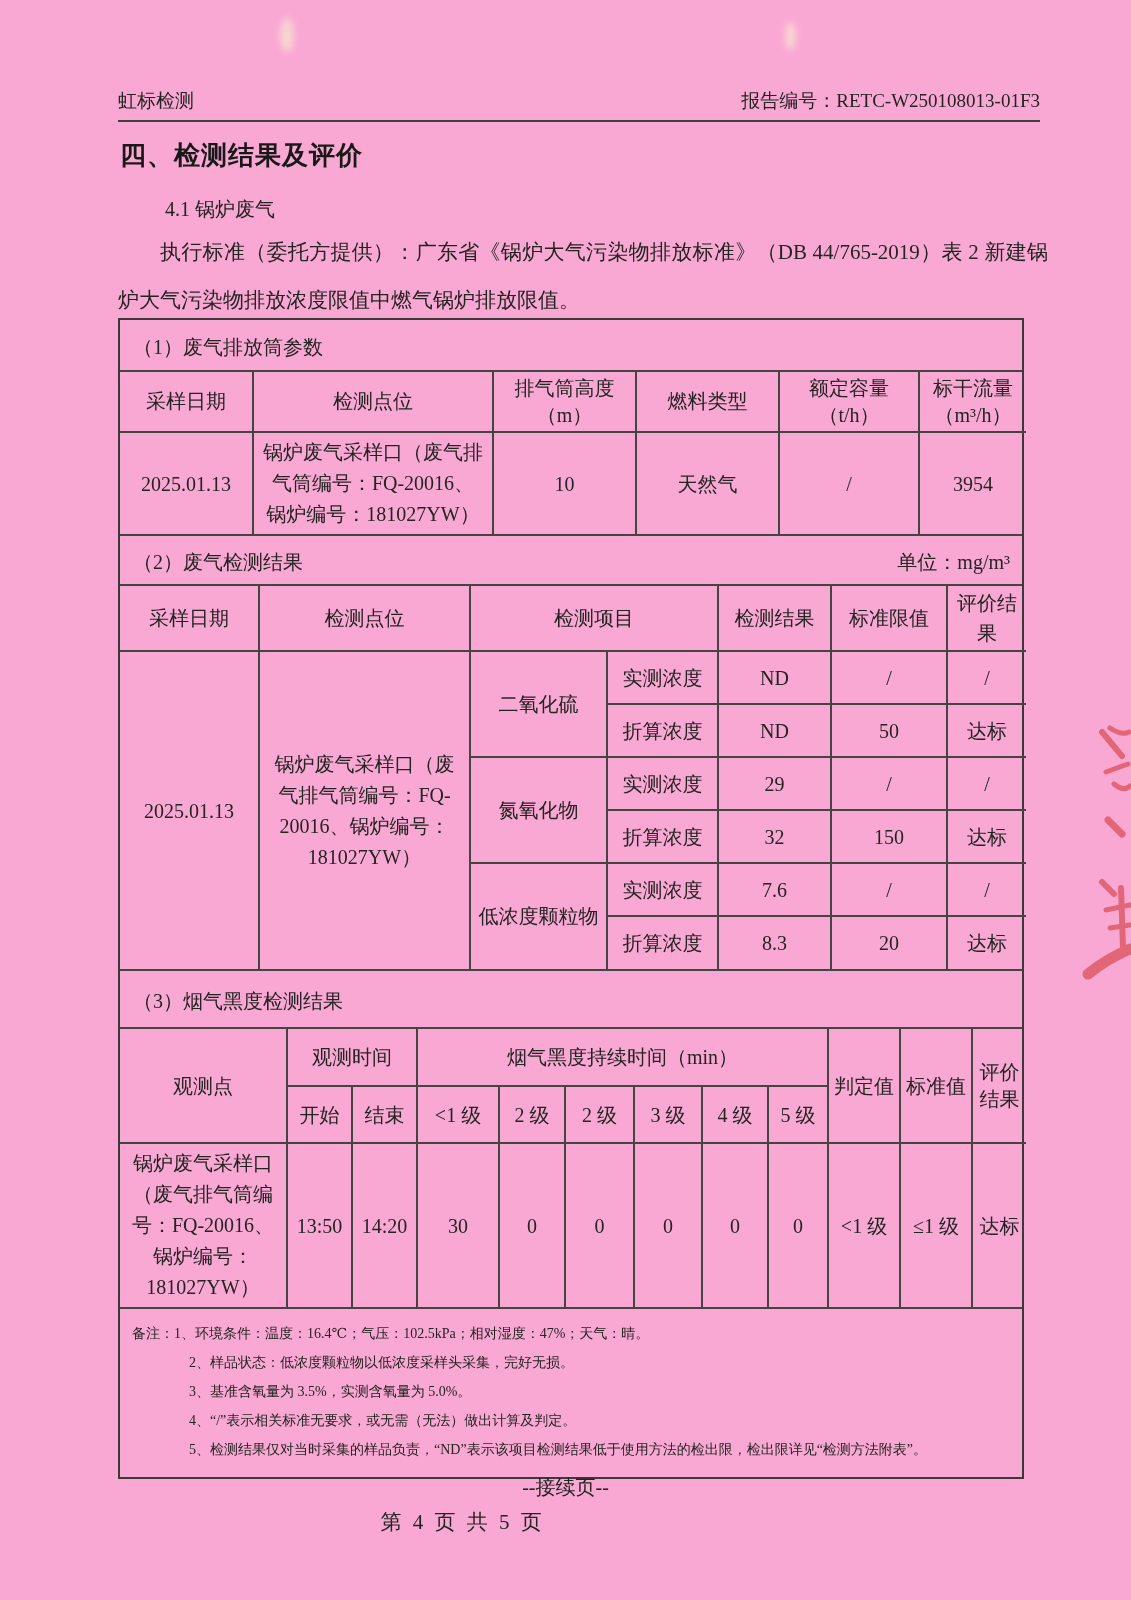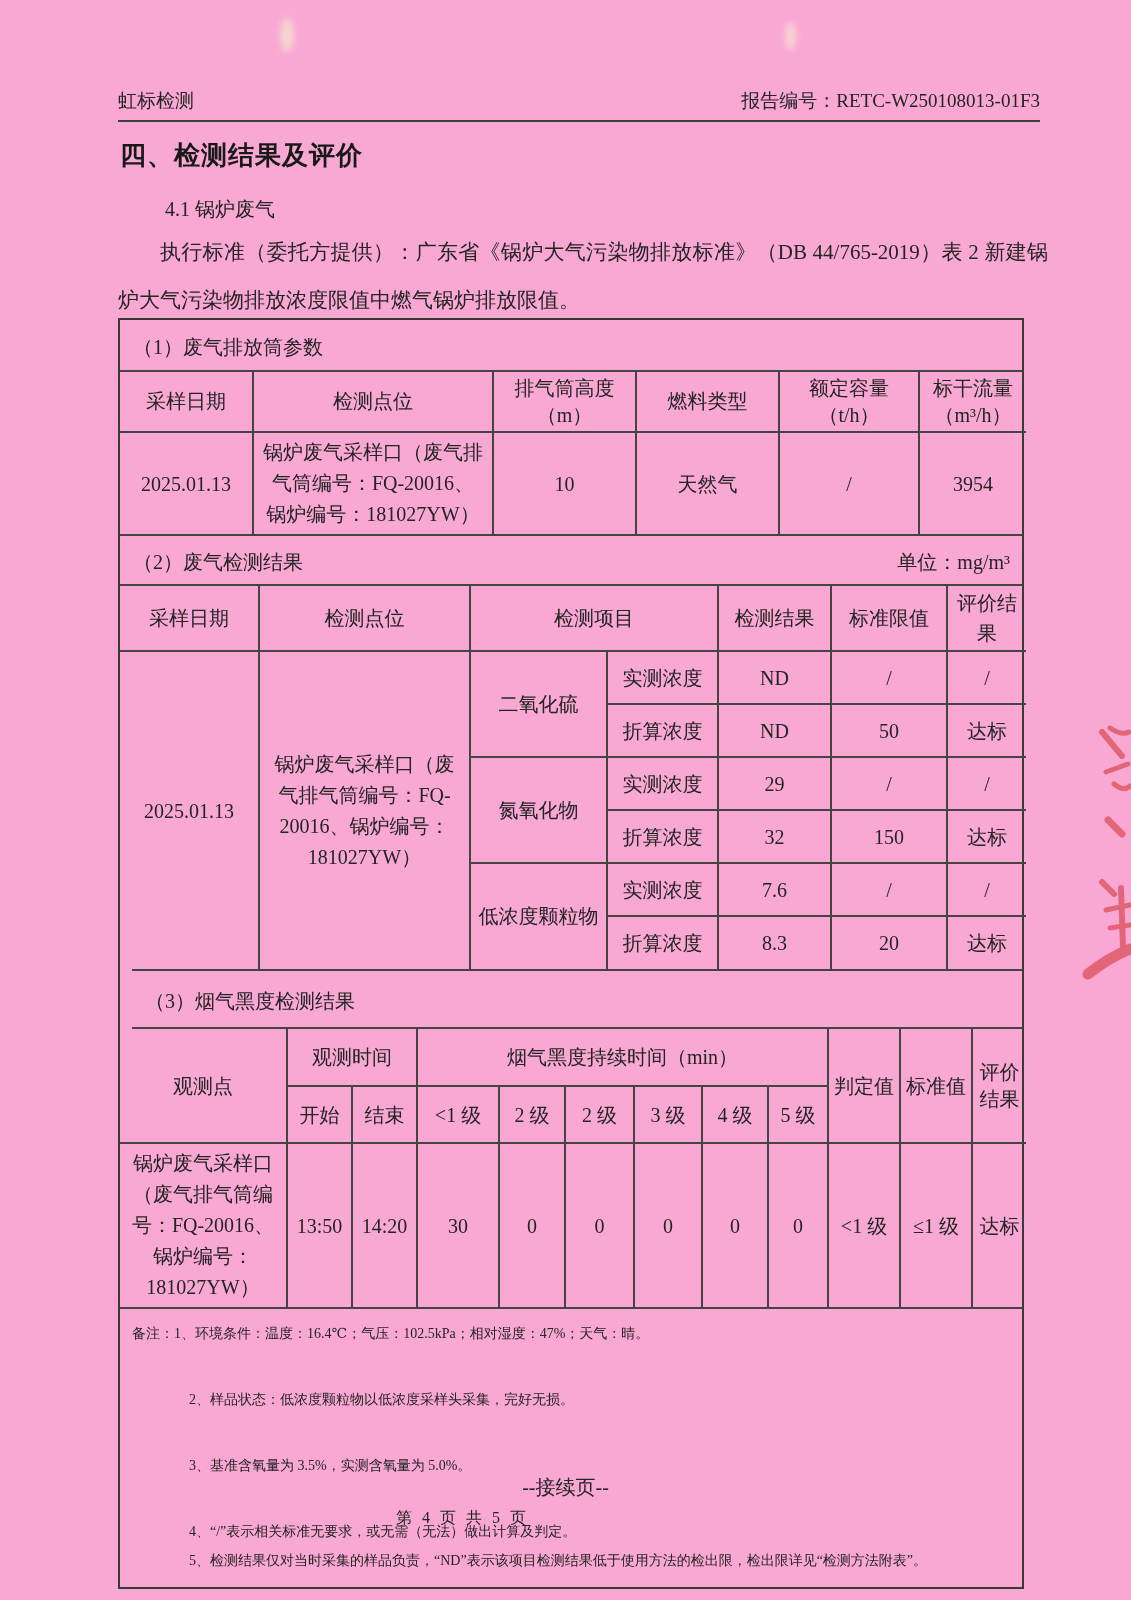--- a/index.html
+++ b/index.html
@@ -16,32 +16,32 @@
   .hdr-rule{position:absolute;left:118px;top:120px;width:922px;height:2px;background:#3f3f3f;}
   .sec-title{position:absolute;left:120px;top:138px;font-size:26px;font-weight:700;color:#181818;letter-spacing:1px;}
   .sub-title{position:absolute;left:165px;top:196px;font-size:20px;}
   .para{position:absolute;left:118px;top:228px;width:930px;font-size:21px;line-height:48px;text-indent:2em;text-align:justify;}
   
   .bigtable{position:absolute;left:118px;top:318px;width:906px;border:2px solid #3a3a3a;box-sizing:border-box;background:transparent;}
   .cap{box-sizing:border-box;border-top:2px solid #444;border-bottom:2px solid #444;font-size:20px;display:flex;align-items:center;justify-content:space-between;padding:4px 12px 0 13px;}
   .cap:first-child{border-top:none;}
   .cap1{height:52px;}
   .cap2{height:52px;}
-  .cap3{height:60px;margin-left:12px;}
+  .cap3{height:60px;}
   table{border-collapse:collapse;width:100%;table-layout:fixed;border-style:hidden;}
   td,th{border:2px solid #444;font-weight:normal;text-align:center;vertical-align:middle;font-size:20px;padding:2px 4px;box-sizing:border-box;line-height:1.5;}
   .small-lh{line-height:1.35;}
   .point-cell{padding:4px 8px;line-height:1.55;}
   .remarks{box-sizing:border-box;border-top:2px solid #444;min-height:170px;padding:10px 12px 12px 12px;font-size:14px;line-height:29px;}
   .rline{white-space:normal;}
-  .rline.indent{padding-left:57px;margin-top:37px;}
+  .rline.indent{padding-left:57px;}
   .rline.hang{text-indent:57px;}
   
   .footer-cont{position:absolute;left:0;top:1474px;width:1131px;text-align:center;font-size:20px;}
-  .footer-page{position:absolute;left:0;top:1508px;width:925px;text-align:center;font-size:16px;letter-spacing:3px;font-family:Liberation Serif, serif;}
+  .footer-page{position:absolute;left:0;top:1508px;width:925px;text-align:center;font-size:21px;letter-spacing:3px;font-family:Liberation Serif, serif;}
   
   .smudge{position:absolute;border-radius:50%;background:#f7f7cf;opacity:.55;filter:blur(3px);}
   .smudge.a{left:280px;top:18px;width:14px;height:34px;}
   .smudge.b{left:785px;top:22px;width:11px;height:28px;}
   .seal{position:absolute;left:1050px;top:712px;width:81px;height:290px;pointer-events:none;}
 </style>
 </head>
 <body>
 
 <div class="page">

